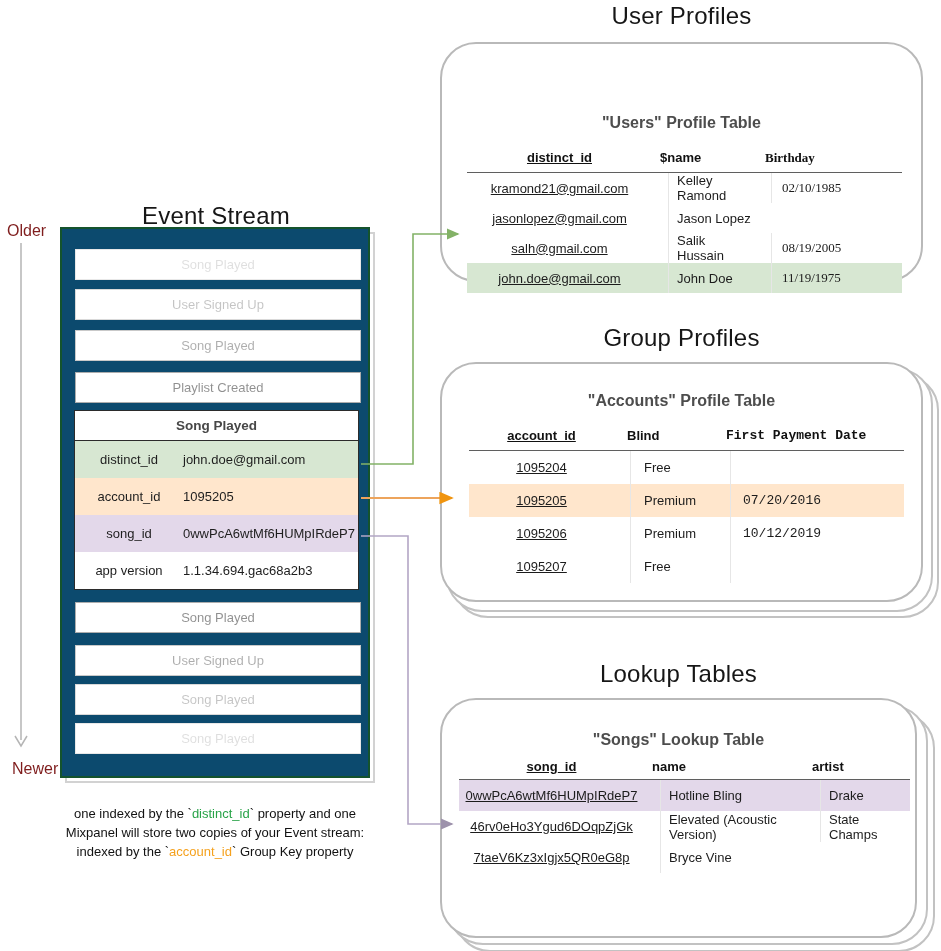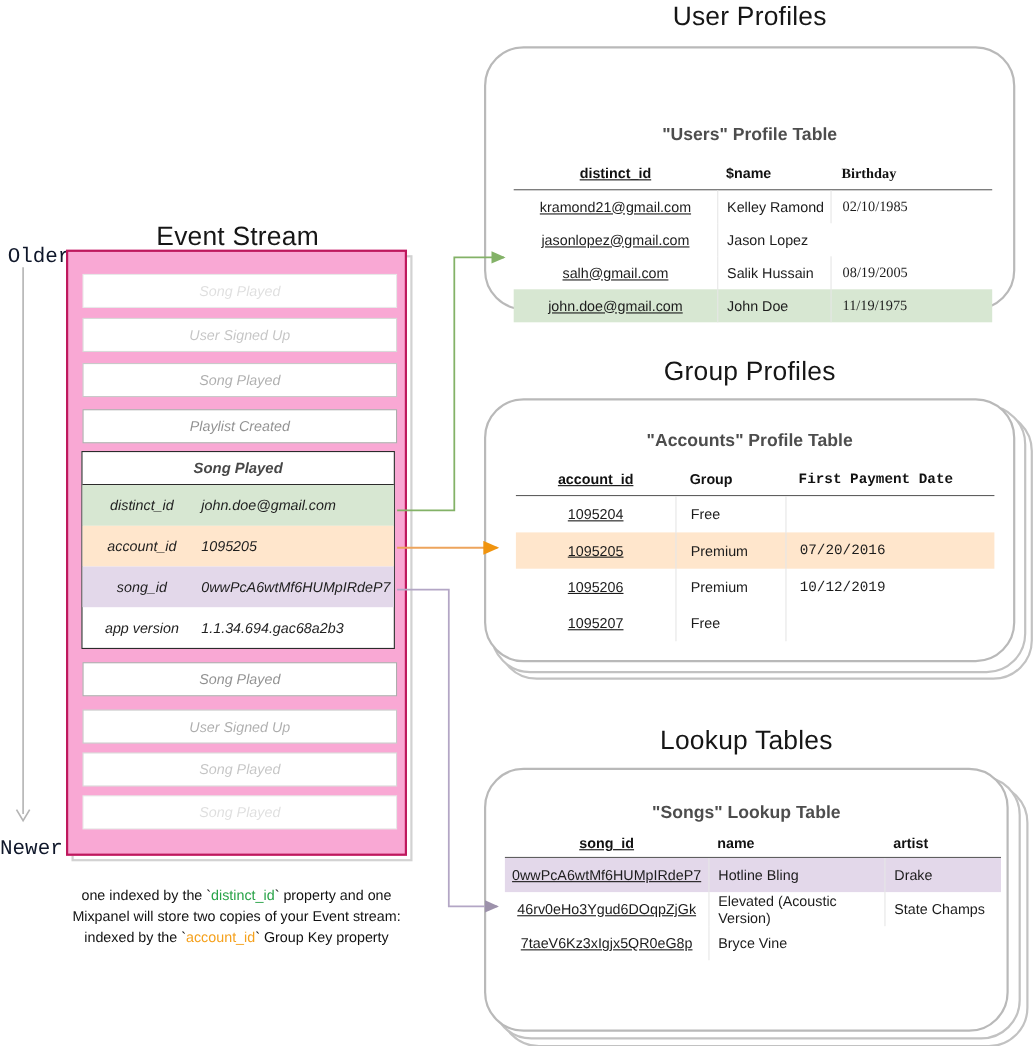--- a/index.html
+++ b/index.html
@@ -3,47 +3,47 @@
 <meta charset="utf-8">
 <style>
   html,body{margin:0;padding:0;background:#ffffff;}
   body{font-family:"Liberation Sans","DejaVu Sans",sans-serif;color:#1c1c1c;}
   #stage{position:relative;width:941px;height:951px;background:#fff;overflow:hidden;}
 
   .section-title{position:absolute;font-size:24px;color:#161616;text-align:center;letter-spacing:.2px;}
 
   
   .panel-layer{position:absolute;background:#fff;border:2px solid #d2d2d2;}
-  #es-panel{position:absolute;left:60px;top:227px;width:306px;height:547px;background:#f9a8d4;border:2px solid #be185d;font-style:italic;}
+  #es-panel{position:absolute;left:60px;top:227px;width:306px;height:547px;background:#0c4a6e;border:2px solid #14532d;}
   .es-row{position:absolute;left:13px;width:284px;height:29px;border:1px solid;display:flex;align-items:center;justify-content:center;font-size:13px;background:#fff;}
   .fade1{border-color:rgba(0,0,0,0.09);color:rgba(0,0,0,0.13);}
   .fade2{border-color:rgba(0,0,0,0.15);color:rgba(0,0,0,0.23);}
   .fade3{border-color:rgba(0,0,0,0.21);color:rgba(0,0,0,0.32);}
   .fade4{border-color:rgba(0,0,0,0.32);color:rgba(0,0,0,0.44);}
 
   #event-card{position:absolute;left:12px;top:181px;width:283px;border:1.5px solid #2b2b2b;background:#fff;}
   #event-card .ev-header{height:29px;border-bottom:1.5px solid #2b2b2b;display:flex;align-items:center;justify-content:center;font-size:13.5px;font-weight:bold;color:#474747;}
   .prop-row{display:grid;grid-template-columns:108px 1fr;height:37px;align-items:center;font-size:13px;color:#1e1e1e;}
   .prop-key{text-align:center;}
   .prop-val{text-align:left;}
   .bg-green{background:#d7e7d2;}
   .bg-orange{background:#ffe6cc;}
   .bg-purple{background:#e3d8ea;}
 
-  .tl-label{position:absolute;font-size:19px;color:#0f172a;font-family:Liberation Mono, monospace;}
+  .tl-label{position:absolute;font-size:16px;color:#7f1d1d;}
 
   
   .card-layer{position:absolute;width:483px;height:240px;border:2px solid #c2c2c2;border-radius:36px;background:#fff;}
   .card{position:absolute;border:2px solid #b9b9b9;border-radius:36px;background:#fff;}
   .tbl-title{position:absolute;width:100%;text-align:center;font-size:16px;font-weight:bold;color:#4d4d4d;}
 
   .tbl{position:absolute;}
   .thead,.trow{display:grid;align-items:center;font-size:13px;}
   .thead{font-weight:bold;color:#111;border-bottom:1.5px solid #5f5f5f;}
-  .trow .c2,.trow .c3{border-left:1px solid #e6e6e6;height:100%;display:flex;align-items:center;}
+  .trow .c2,.trow .c3{border-left:1px solid #e6e6e6;height:100%;display:flex;align-items:center;margin-left:16px;}
   .c1{text-align:center;}
   .u{text-decoration:underline;}
 
   .users-grid{grid-template-columns:185px 103px 147px;}
   .accounts-grid{grid-template-columns:145px 100px 190px;}
   .songs-grid{grid-template-columns:185px 160px 106px;}
   .users-grid .c2{padding-left:8px;} .users-grid .c3{padding-left:10px;font-family:Liberation Serif, serif;}
   .accounts-grid .c2{padding-left:13px;} .accounts-grid .c3{padding-left:12px;font-family:Liberation Mono, monospace;}
   .songs-grid .c2{padding-left:8px;} .songs-grid .c3{padding-left:8px;}
 
@@ -59,21 +59,21 @@
   svg#arrows{position:absolute;left:0;top:0;pointer-events:none;z-index:6;}
 </style>
 </head>
 <body>
 
 <div id="stage">
 
   <div class="section-title" style="left:60px;top:202px;width:312px;">Event Stream</div>
 
   <div class="tl-label" style="left:7px;top:222px;">Older</div>
-  <div class="tl-label" style="left:0;top:760px;">Newer</div>
+  <div class="tl-label" style="left:12px;top:760px;">Newer</div>
 
   <div class="panel-layer" style="left:65px;top:232px;width:306px;height:547px;"></div>
 
   <div id="es-panel">
     <div class="es-row fade1" style="top:20px;">Song Played</div>
     <div class="es-row fade2" style="top:60px;">User Signed Up</div>
     <div class="es-row fade3" style="top:101px;">Song Played</div>
     <div class="es-row fade4" style="top:143px;">Playlist Created</div>
 
     <div id="event-card">
@@ -142,21 +142,21 @@
 
   <div class="section-title" style="left:440px;top:324px;width:483px;">Group Profiles</div>
 
   <div class="card-layer" style="left:452px;top:374px;"></div>
   <div class="card-layer" style="left:446px;top:368px;"></div>
   <div class="card" style="left:440px;top:362px;width:479px;height:236px;">
     <div class="tbl-title" style="top:28px;">"Accounts" Profile Table</div>
     <div class="tbl" style="left:27px;top:56px;width:435px;">
       <div class="thead accounts-grid">
         <span class="c1 u">account_id</span>
-        <span class="c2">Group</span>
+        <span class="c2">Blind</span>
         <span class="c3">First Payment Date</span>
       </div>
       <div class="trow accounts-grid">
         <span class="c1 u">1095204</span>
         <span class="c2">Free</span>
         <span class="c3"></span>
       </div>
       <div class="trow accounts-grid bg-orange">
         <span class="c1 u">1095205</span>
         <span class="c2">Premium</span>

